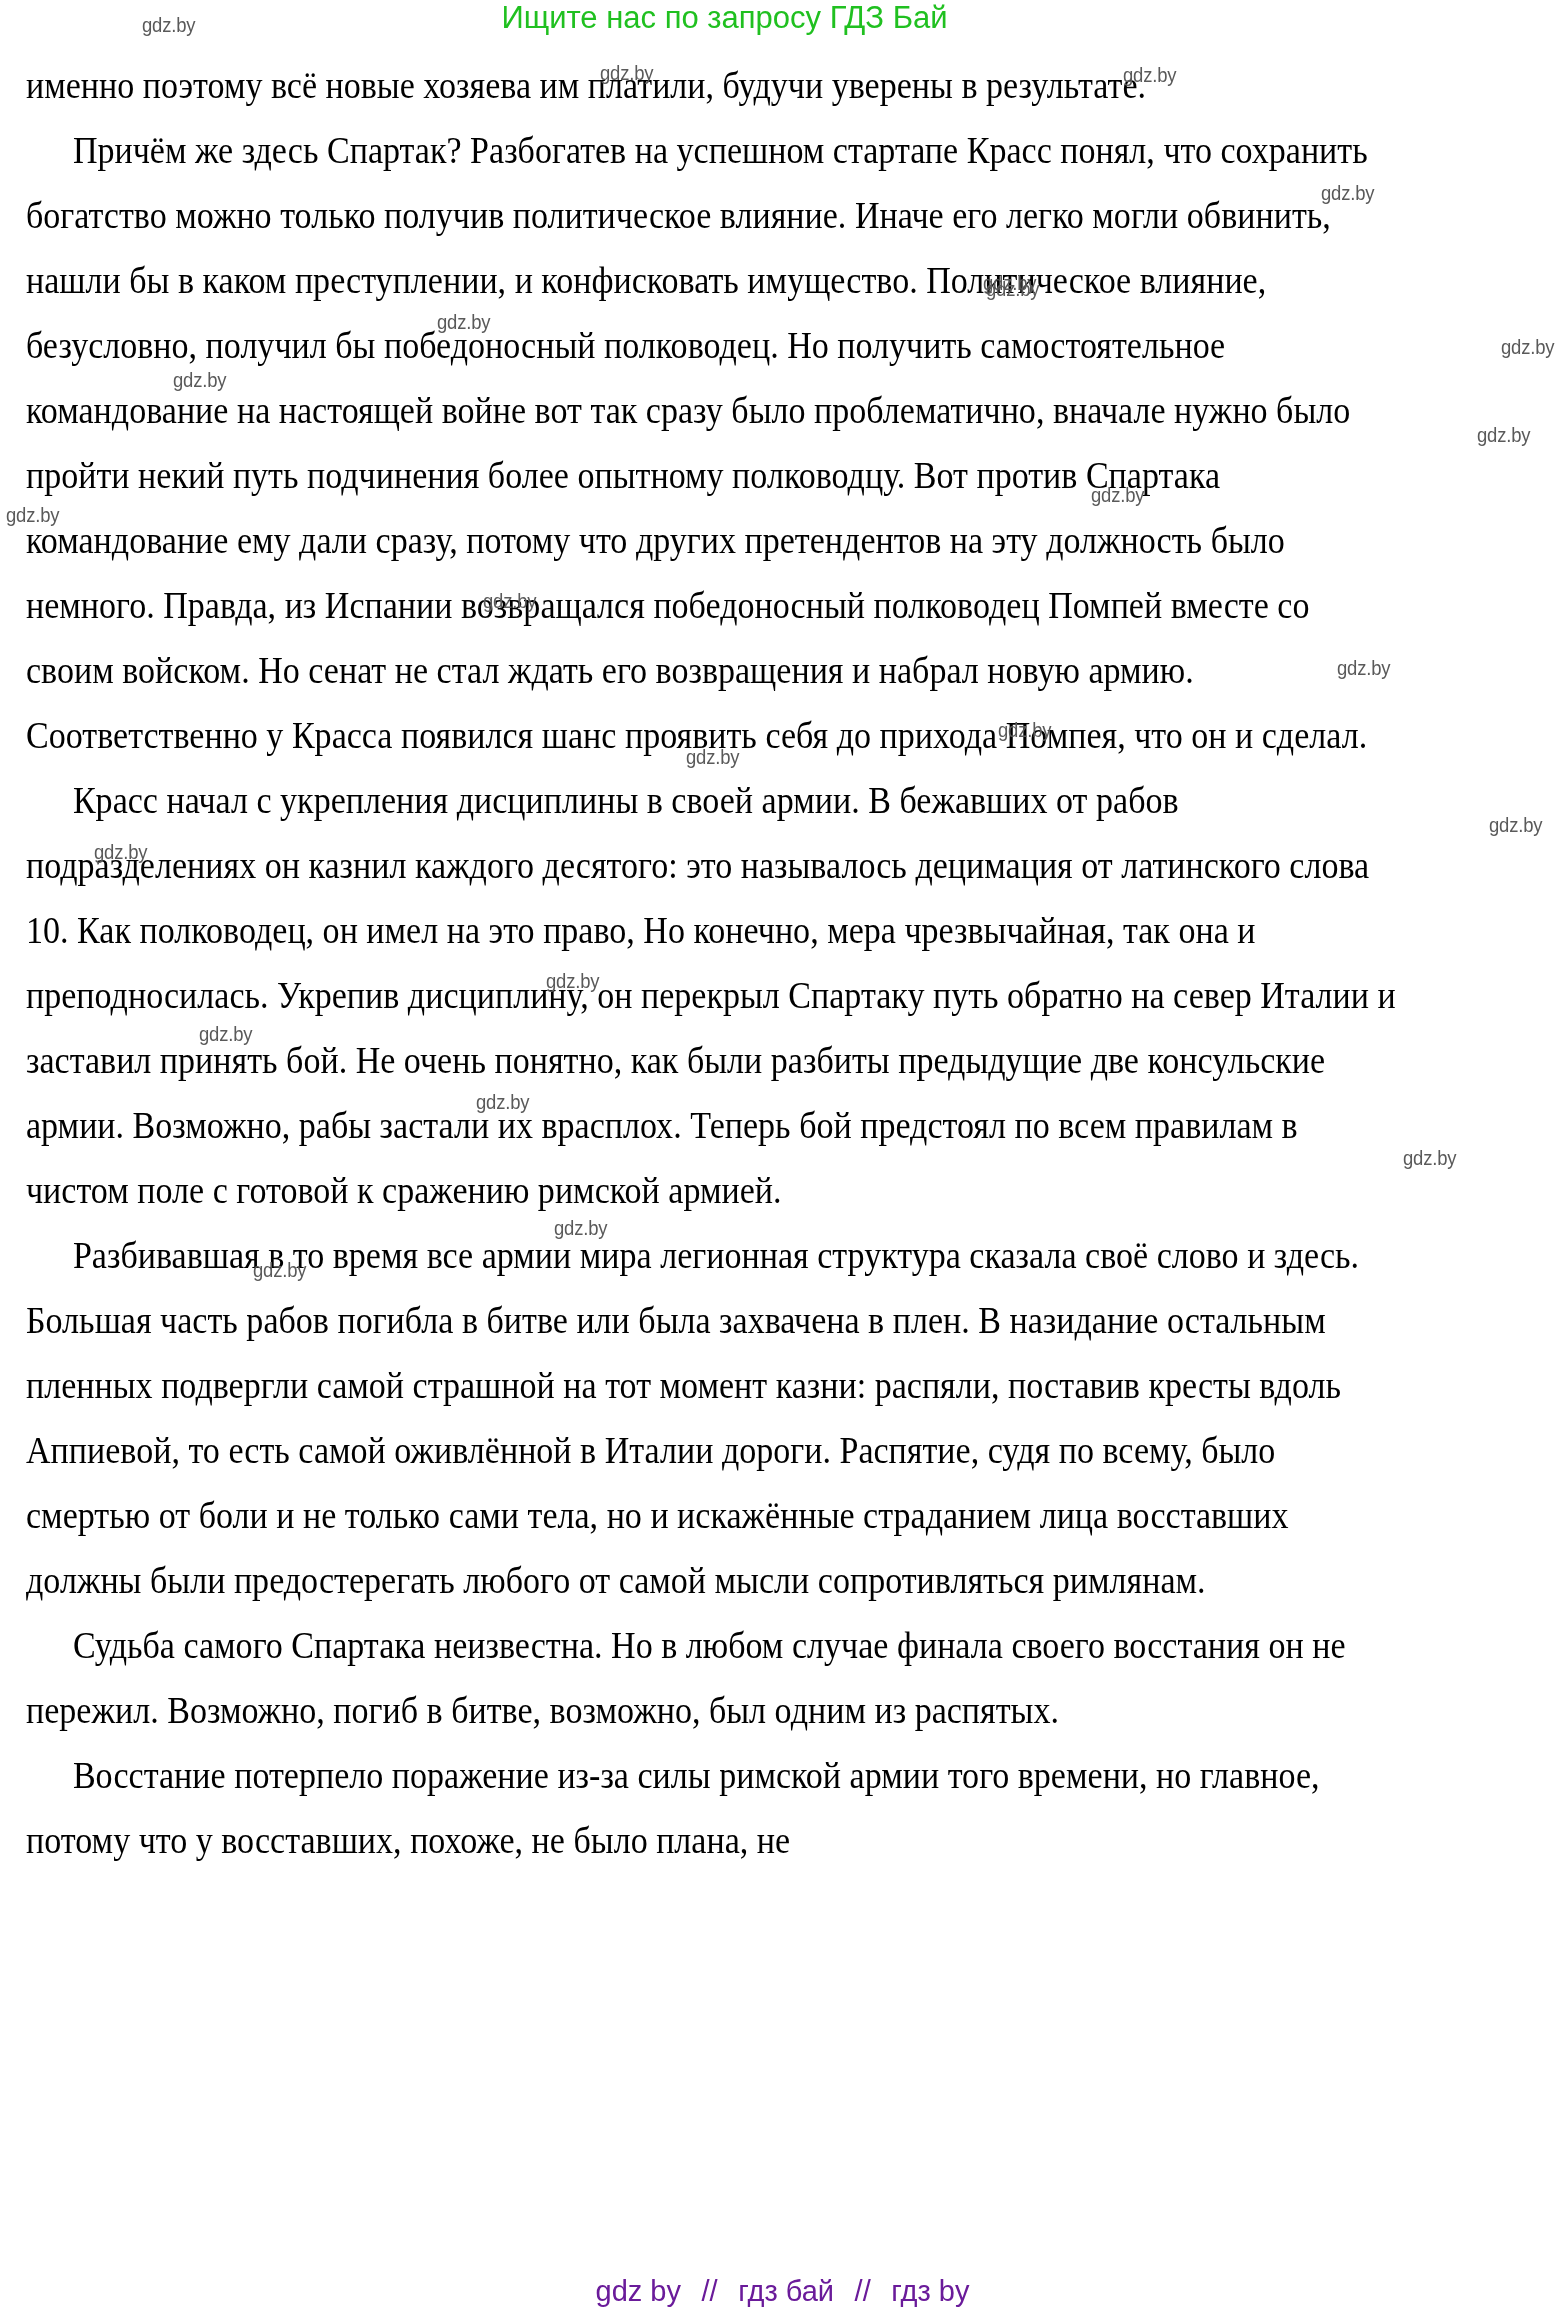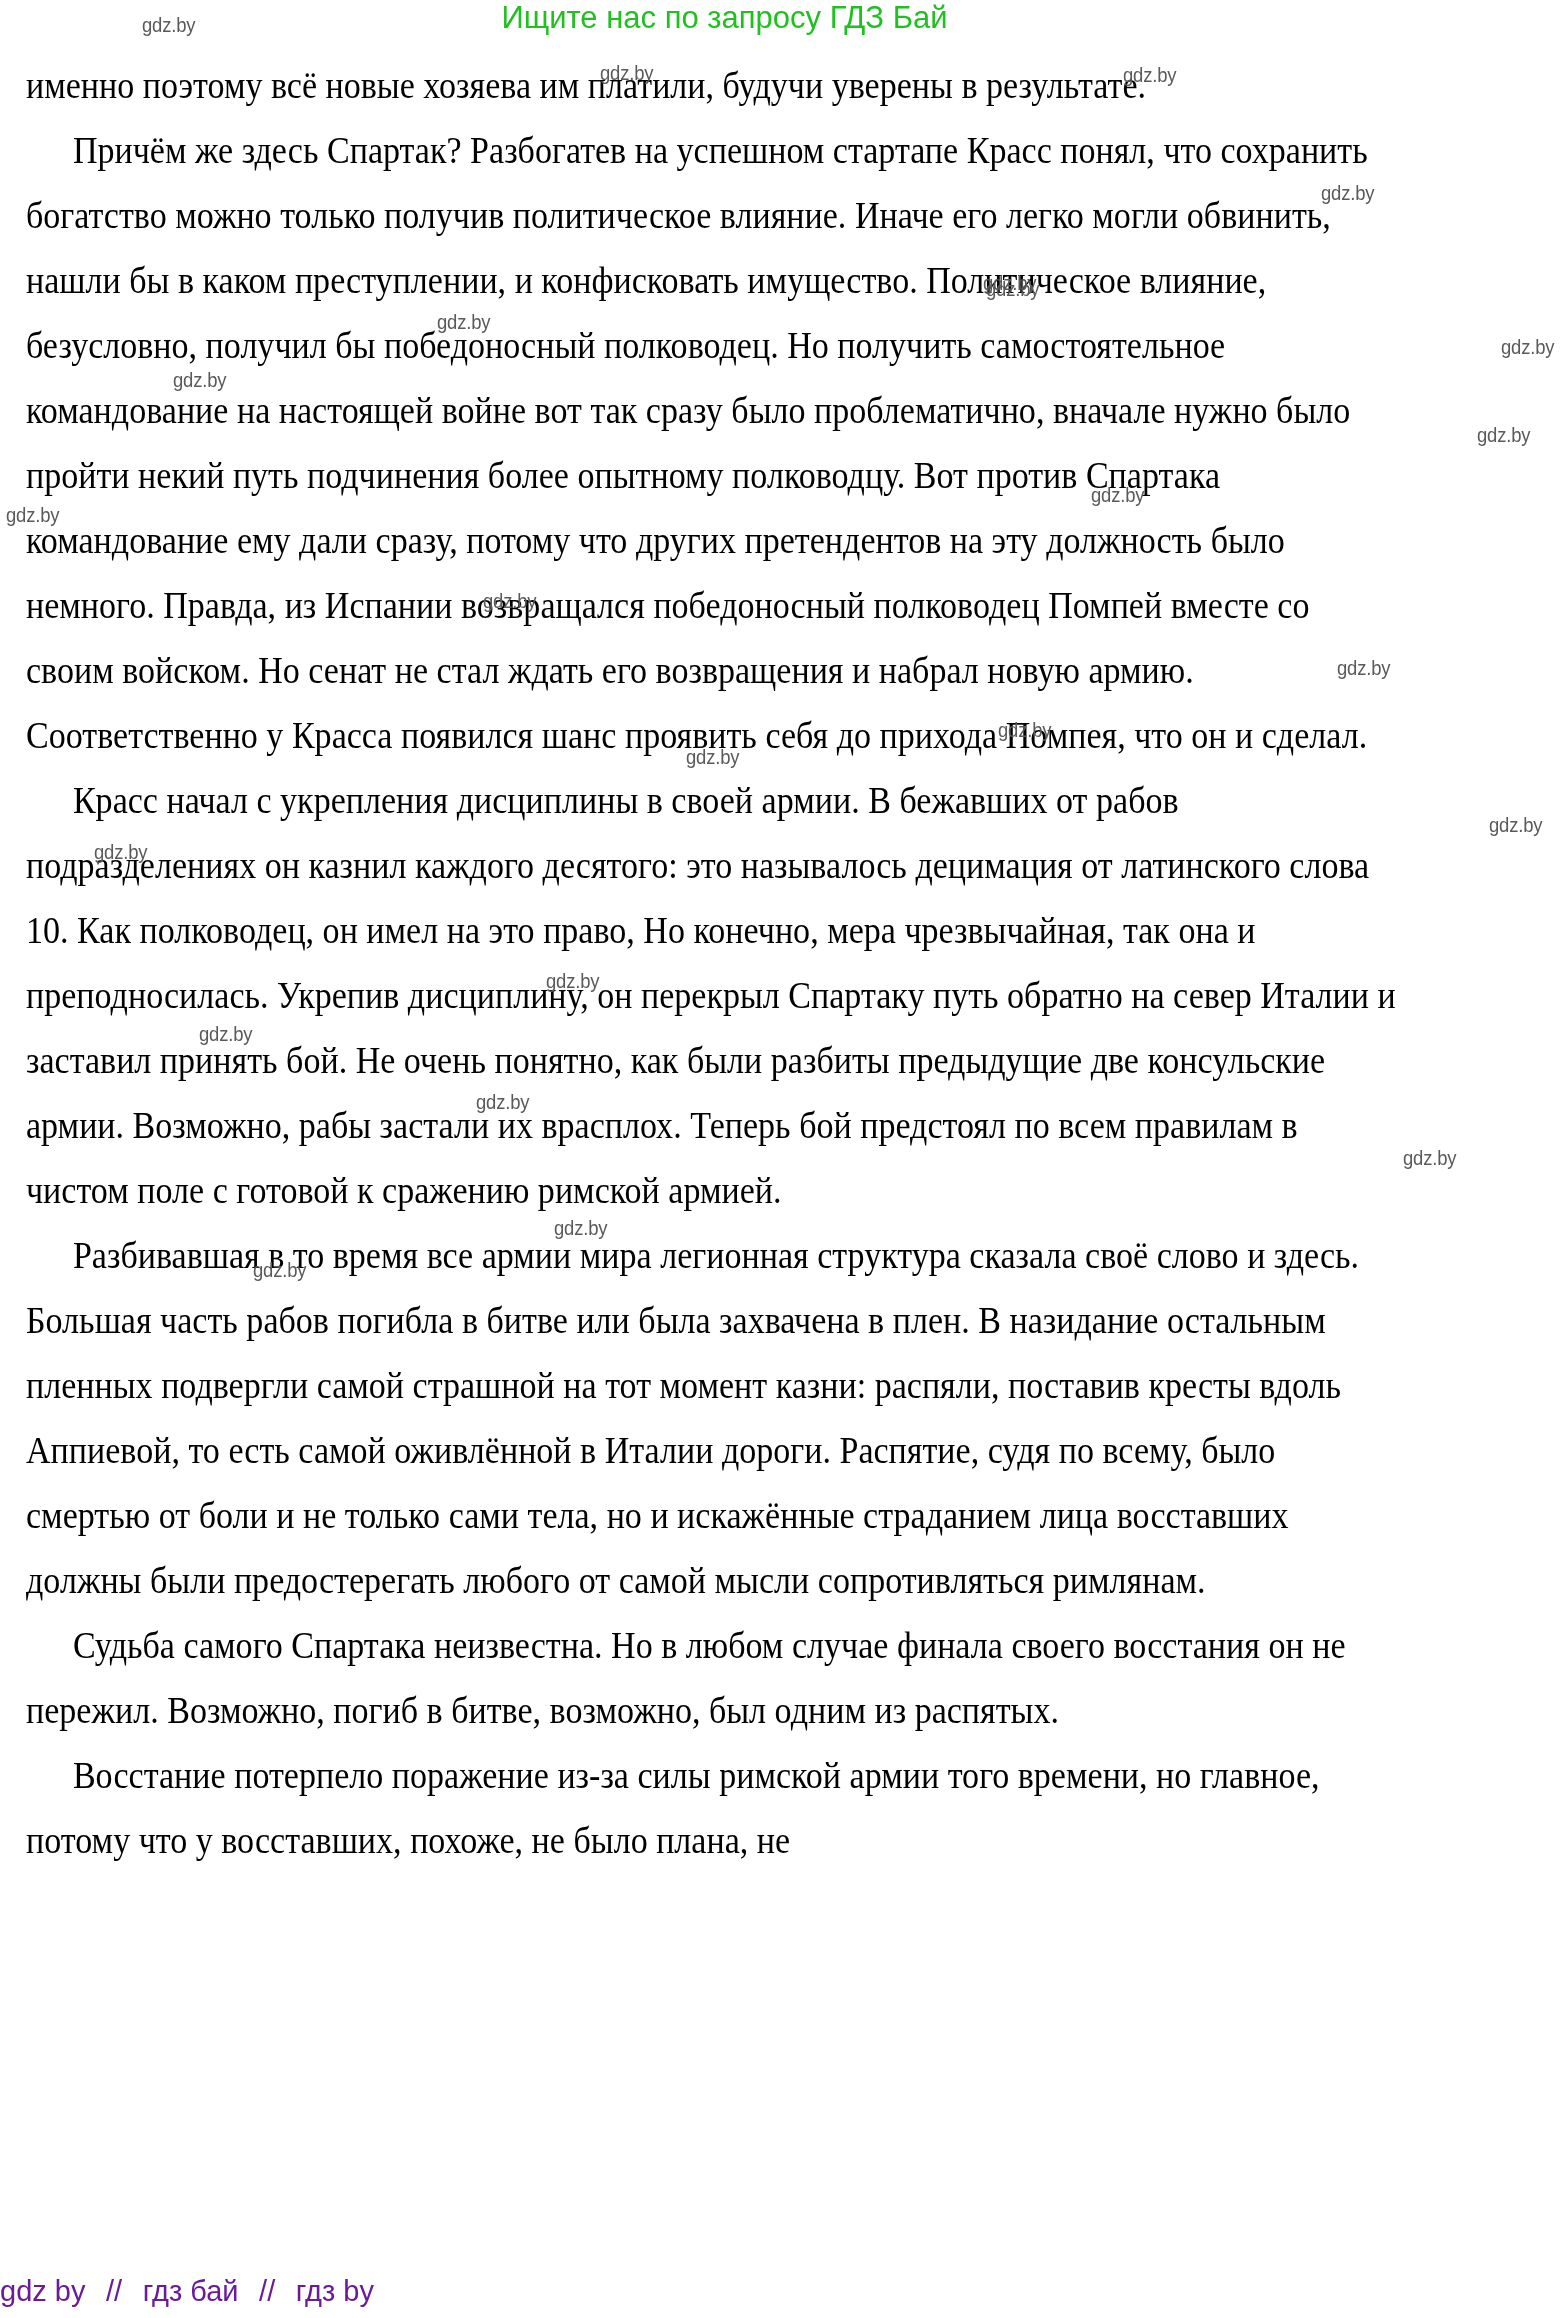--- a/index.html
+++ b/index.html
@@ -67,21 +67,21 @@
     transform-origin: left top;
     pointer-events: none;
   }
 
   
   .footer {
     position: absolute;
     left: 0;
     bottom: 11px;
     width: 1565px;
-    text-align: left;
+    text-align: center;
     font-family: "Liberation Sans", "DejaVu Sans", sans-serif;
     font-size: 29px;
     color: #6a1b9a;
     white-space: nowrap;
   }
   .footer .sep {
     padding: 0 12.5px;
   }
 </style>
 </head>

